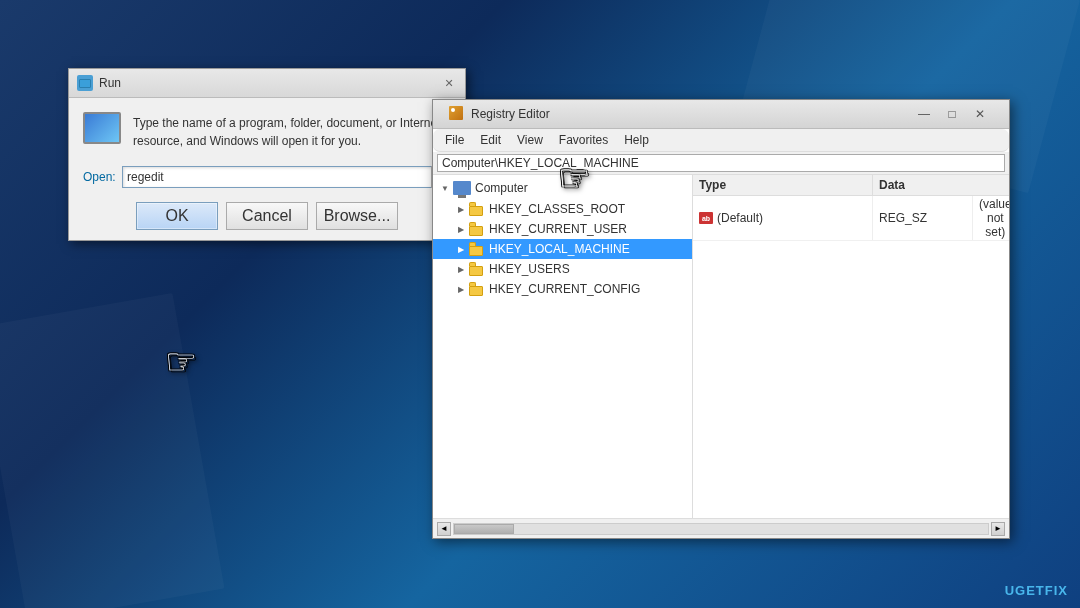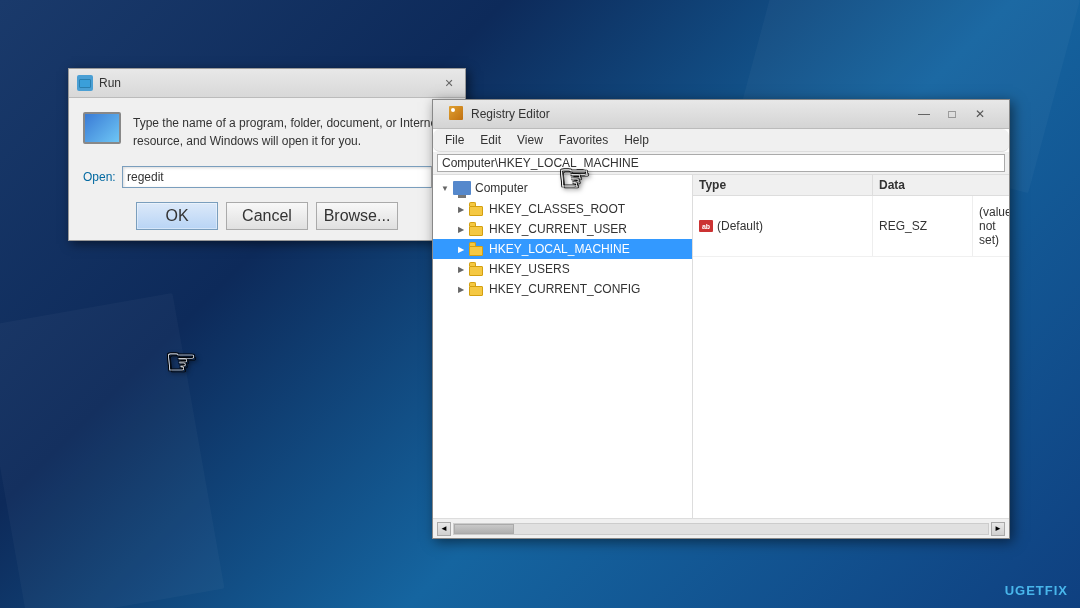--- a/index.html
+++ b/index.html
@@ -422,27 +422,28 @@
     }
     .values-header-cell:last-child { border-right: none; }
 
     .values-row {
       display: grid;
       grid-template-columns: 180px 100px 1fr;
       border-bottom: 1px solid #f0f0f0;
     }
 
     .values-cell {
-      padding: 9px 6px;
+      padding: 1px 6px;
       font-size: 12px;
       color: #333;
       border-right: 1px solid #eee;
       display: flex;
       align-items: center;
       gap: 4px;
+      text-align: center;
     }
     .values-cell:last-child { border-right: none; }
 
     .value-icon {
       width: 14px;
       height: 12px;
       background: #cc3333;
       border-radius: 1px;
       flex-shrink: 0;
       position: relative;

